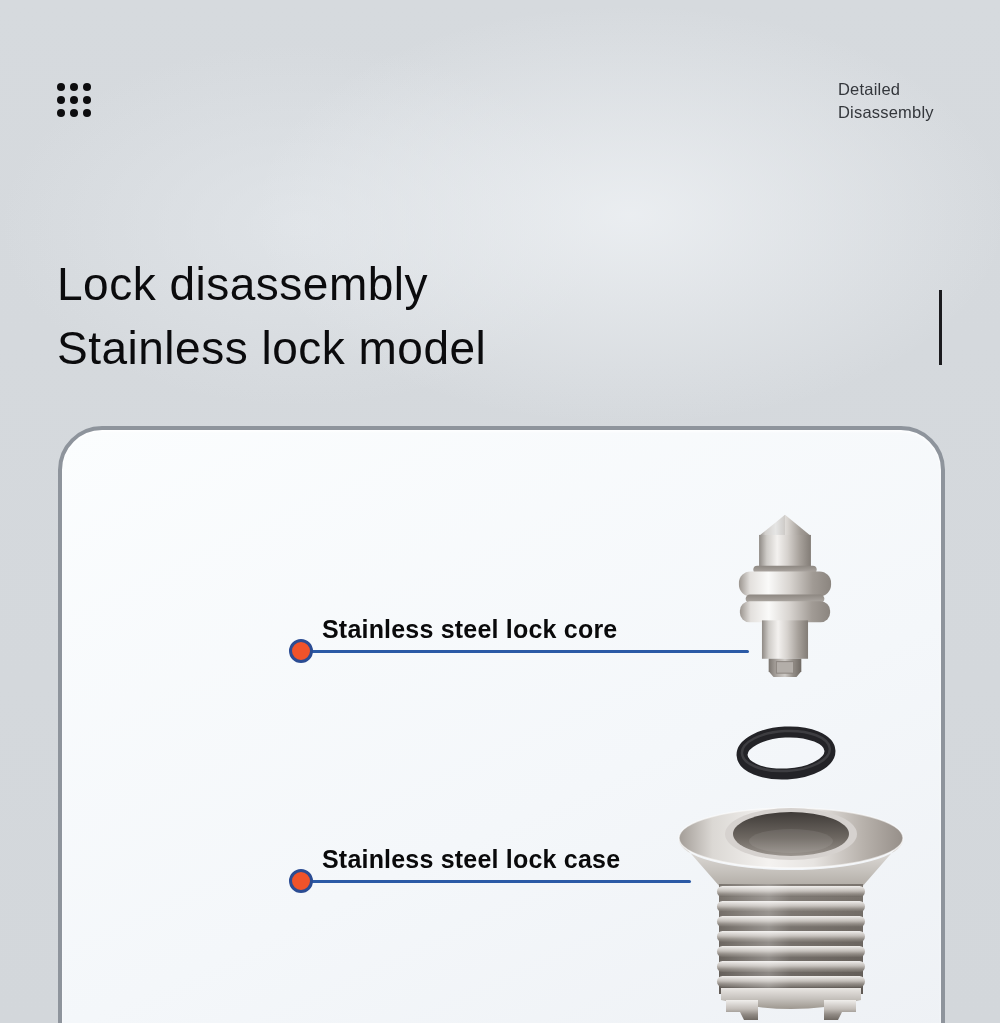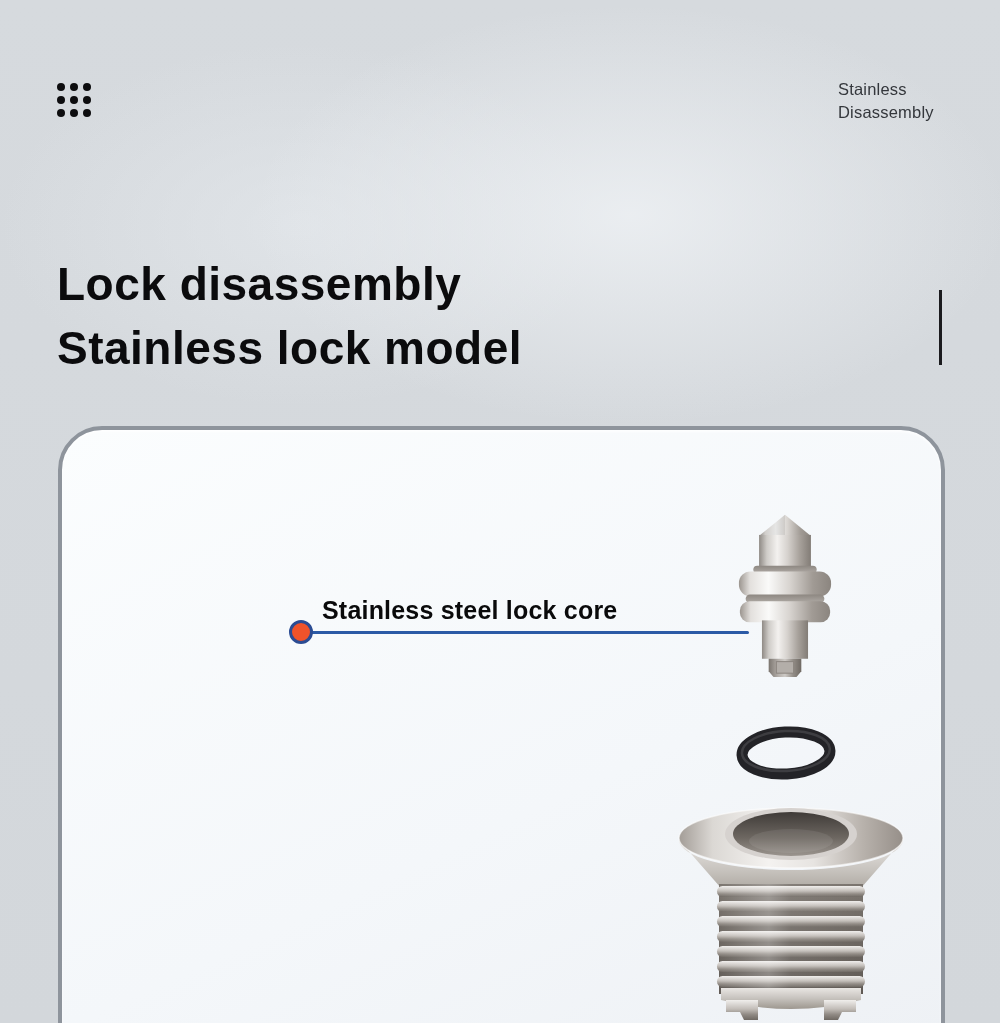--- a/index.html
+++ b/index.html
@@ -22,21 +22,21 @@
 
   
   .detail-caption{
     position:absolute;left:838px;top:78px;
     font-size:16.5px;line-height:23px;color:#34373c;letter-spacing:0.2px;
   }
 
   
   .main-heading{
     position:absolute;left:57px;top:252px;
-    font-size:46px;line-height:64px;font-weight:bold;color:#0b0b0d;
+    font-size:46px;line-height:64px;font-weight:normal;color:#0b0b0d;
     letter-spacing:0.5px;white-space:nowrap;
   }
 
   
   .v-line{position:absolute;left:939px;top:290px;width:3px;height:75px;background:#1b1b1e;}
 
   
   .card{
     position:absolute;left:58px;top:426px;width:879px;height:680px;
     border:4px solid #8e949c;border-radius:44px;
@@ -48,21 +48,21 @@
   .callout{position:absolute;height:56px;}
   .callout .label{
     position:absolute;left:33px;top:0;
     font-size:25px;font-weight:bold;color:#0a0a0b;white-space:nowrap;letter-spacing:0.2px;
   }
   .callout .dot{
     position:absolute;left:0;top:24px;width:18px;height:18px;border-radius:50%;
     background:#f0532a;border:3px solid #2b4c93;
   }
   .callout .line{position:absolute;left:12px;top:35px;height:3px;background:#2b5aa6;border-radius:2px;}
-  #callout-core{left:289px;top:596px;width:470px;}
+  #callout-core{left:289px;top:615px;width:470px;}
   #callout-core .line{width:448px;}
   #callout-seal{left:289px;top:721px;width:450px;}
   #callout-seal .line{width:423px;}
   #callout-case{left:289px;top:845px;width:420px;}
   #callout-case .line{width:390px;}
 
   .part-img{position:absolute;}
   #img-core{left:737px;top:509px;}
   #img-seal{left:735px;top:725px;transform:rotate(-3deg);}
   #img-case{left:671px;top:794px;}
@@ -78,40 +78,45 @@
       <span></span>
     <span></span>
       <span></span>
       <span></span>
     <span></span>
       <span></span>
       <span></span>
   </div>
 
   <div class="detail-caption">
-    <div>Stainless</div>
+    <div>Detailed</div>
     <div>Disassembly</div>
   </div>
 
   <h1 class="main-heading" style="margin:0;">
     <div>Lock disassembly</div>
     <div>Stainless lock model</div>
   </h1>
 
   <div class="v-line"></div>
 
   <div class="card"></div>
 
   <div class="callout" id="callout-core">
     <div class="label">Stainless steel lock core</div>
     <div class="line"></div>
     <div class="dot"></div>
   </div>
 
 
+  <div class="callout" id="callout-case">
+    <div class="label">Stainless steel lock case</div>
+    <div class="line"></div>
+    <div class="dot"></div>
+  </div>
 
   <svg class="part-img" id="img-core" width="96" height="168" viewBox="0 0 100 175">
     <defs>
       <linearGradient id="g1" x1="0" y1="0" x2="1" y2="0">
         <stop offset="0" stop-color="#8f8a85"></stop>
           <stop offset="0.15" stop-color="#cfccc8"></stop>
         <stop offset="0.35" stop-color="#f3f1ef"></stop>
           <stop offset="0.55" stop-color="#d6d2ce"></stop>
         <stop offset="0.78" stop-color="#a8a29c"></stop>
           <stop offset="1" stop-color="#827c76"></stop>

